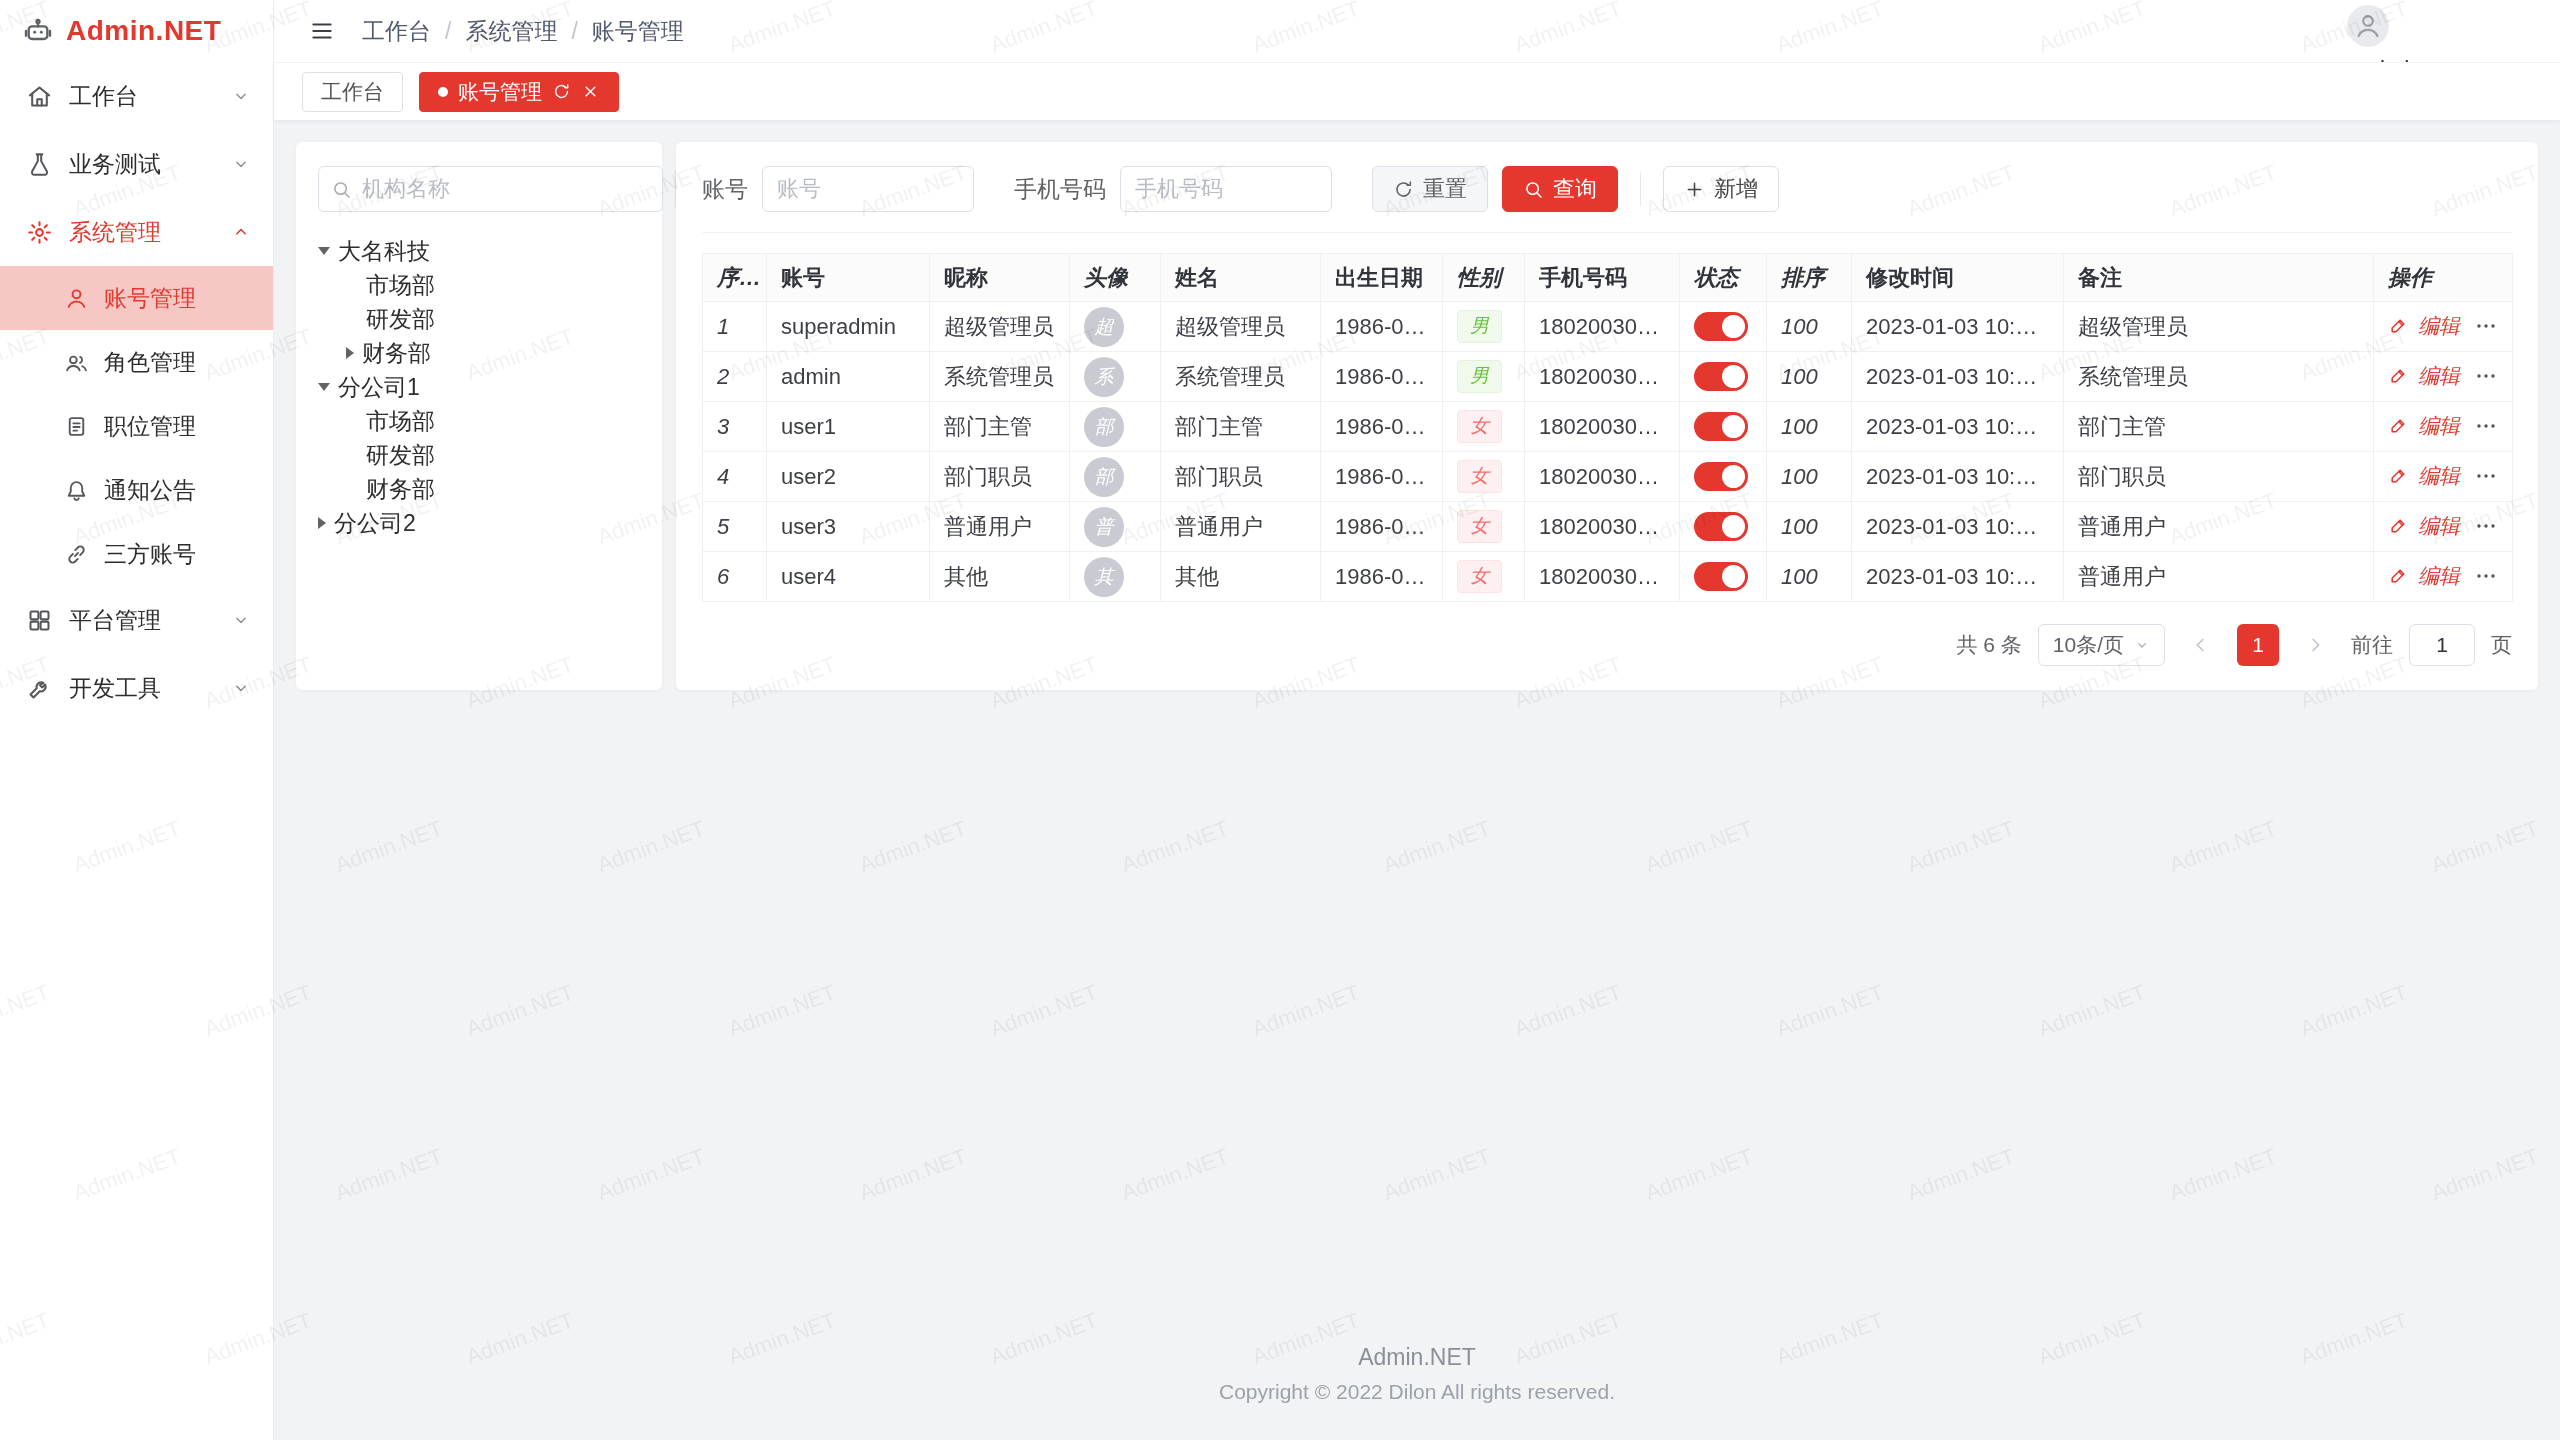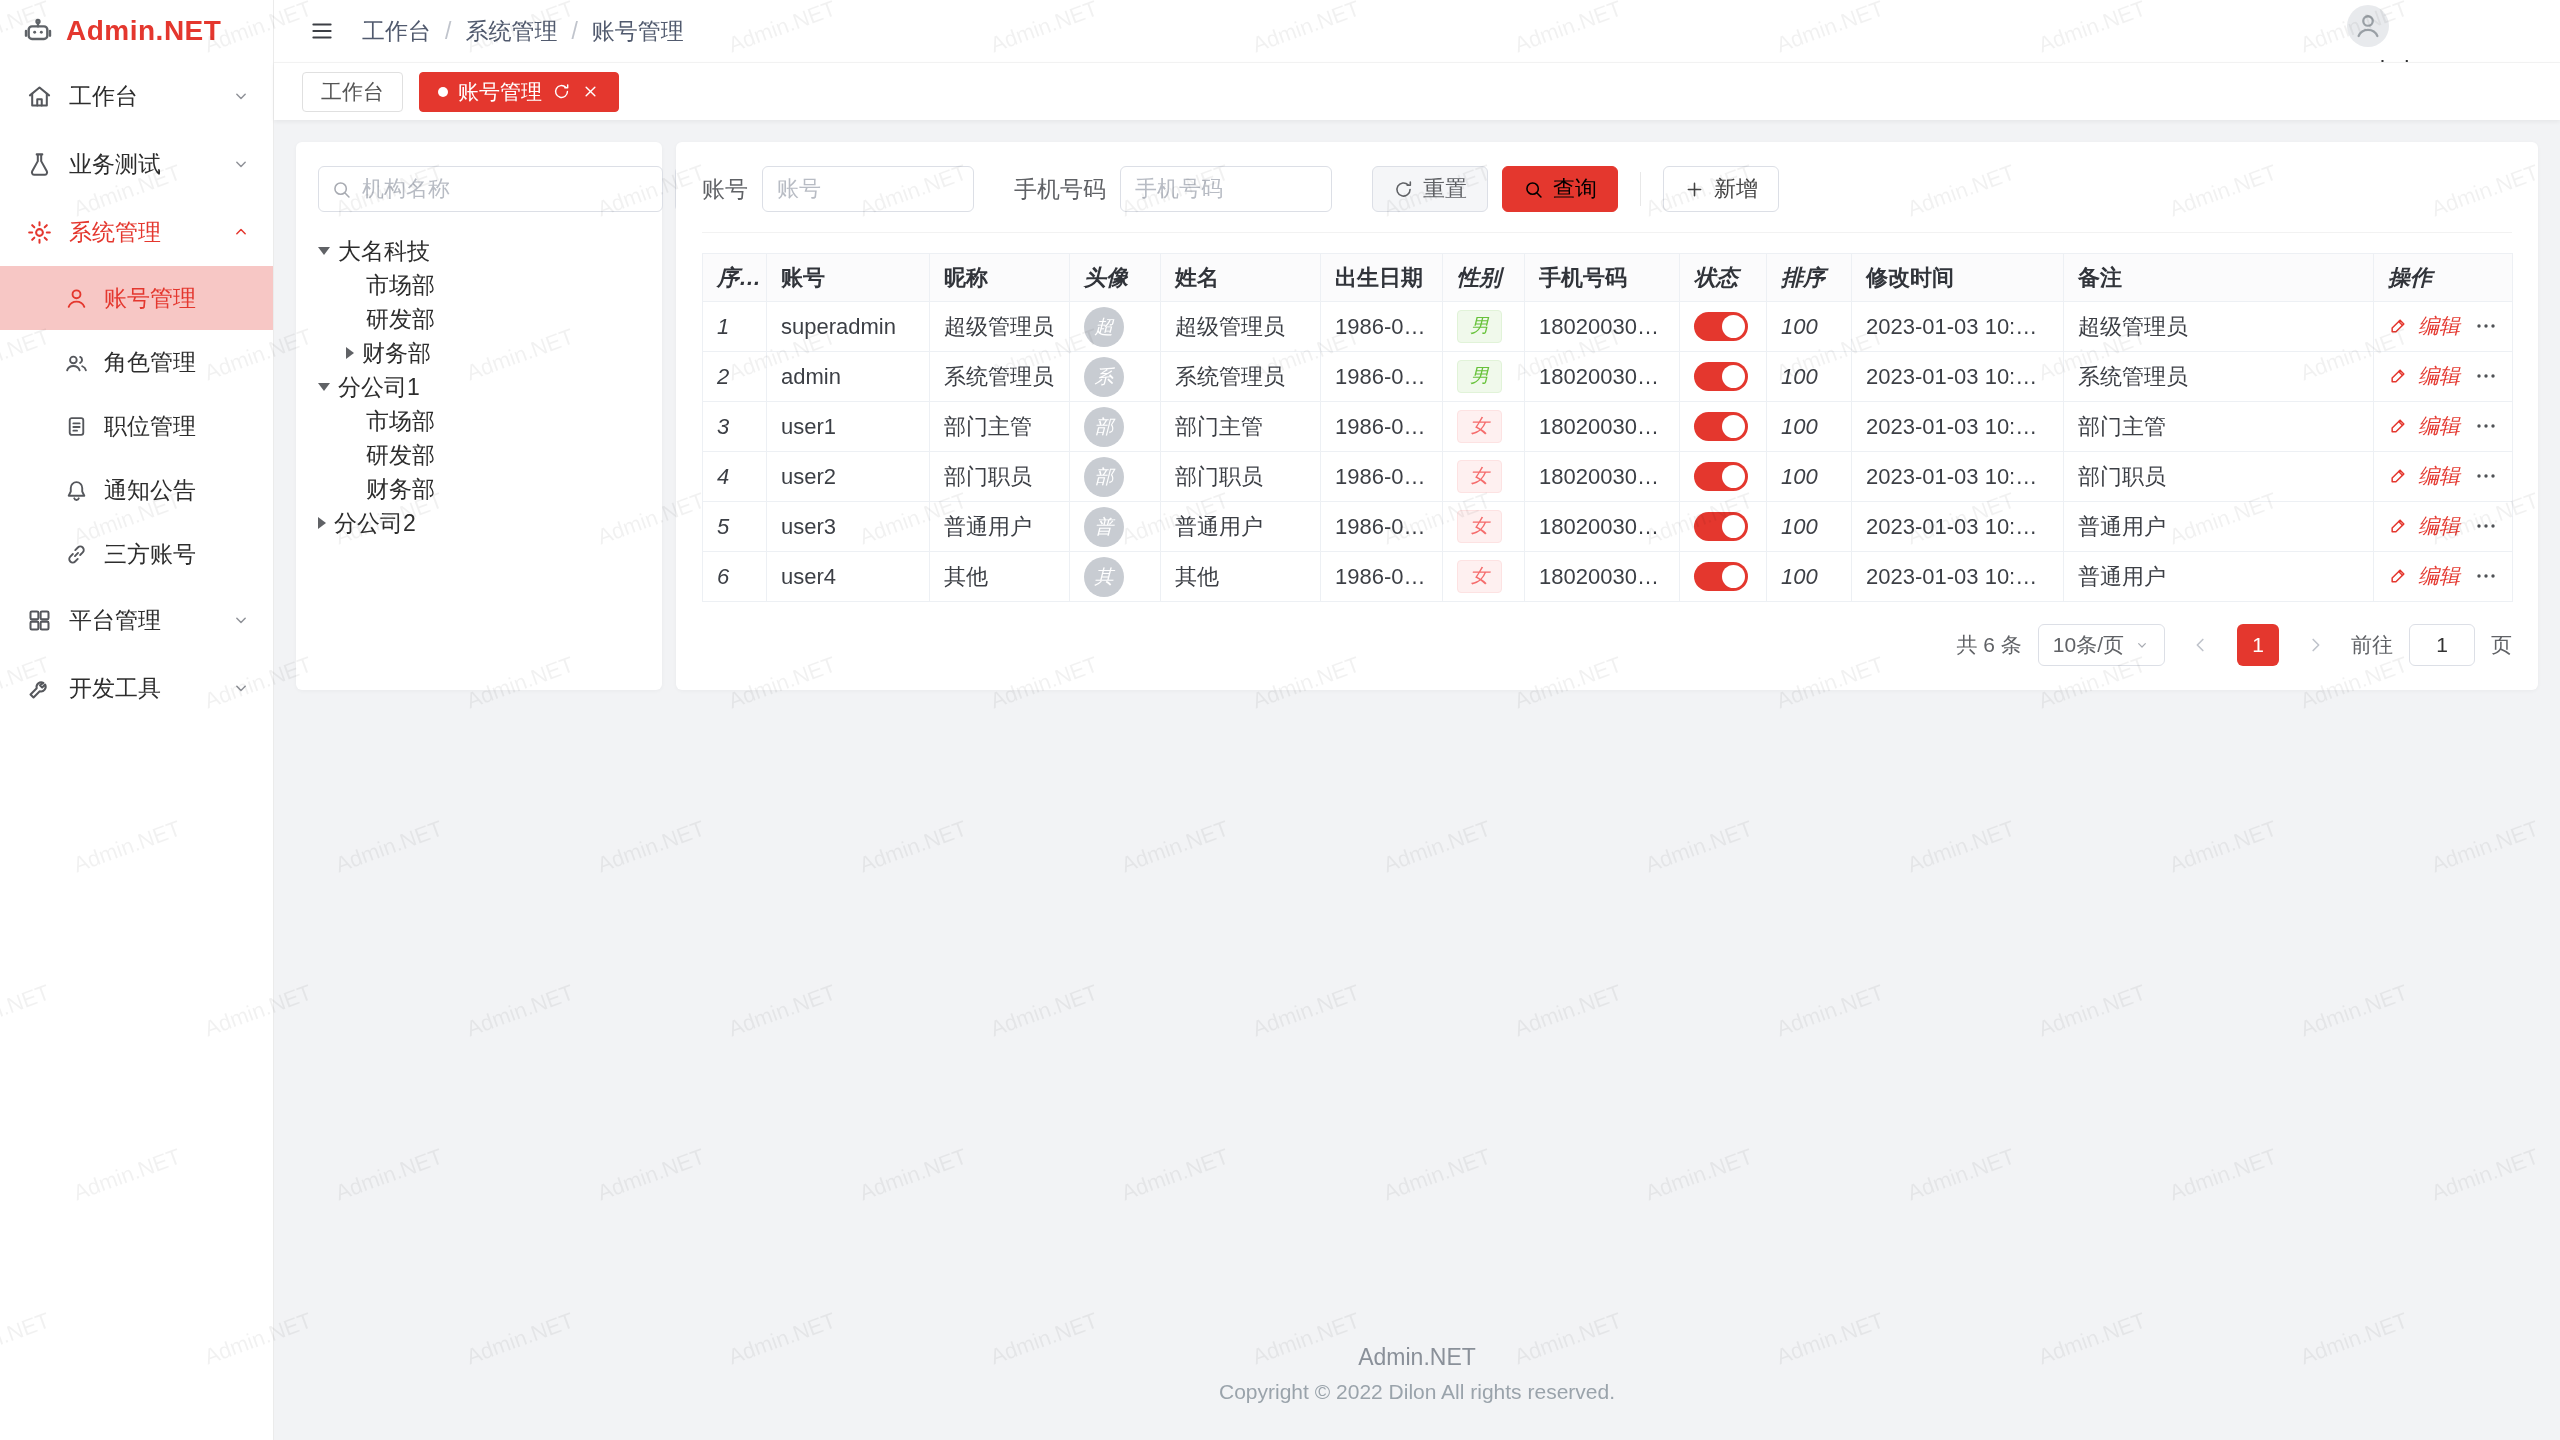--- a/index.html
+++ b/index.html
@@ -68,21 +68,21 @@
   .caret.collapsed { border-width:6px 0 6px 8px; border-color:transparent transparent transparent #606266; }
   .caret.none { border:none; width:12px; height:1px; }
 
   .table-panel { flex:1; background:#fff; border-radius:6px; padding:24px 26px; display:flex; flex-direction:column; min-width:0; box-shadow:0 1px 4px rgba(0,0,0,.04); }
   .filter-row { display:flex; align-items:center; gap:14px; padding-bottom:20px; border-bottom:1px solid #f2f2f2; margin-bottom:20px; }
   .f-label { font-size:23px; color:#606266; white-space:nowrap; }
   .ml { margin-left:26px; }
   .f-input { width:212px; height:46px; border:1px solid #dcdfe6; border-radius:6px; padding:0 14px; font-size:22px; color:#333; outline:none; font-family:inherit; }
   .f-input::placeholder { color:#b8bcc4; }
   .btn { height:46px; border-radius:6px; display:inline-flex; align-items:center; gap:9px; padding:0 20px; font-size:22px; cursor:pointer; border:1px solid #dcdfe6; background:#f5f6f8; color:#606266; font-family:inherit; }
-  .btn.primary { background:var(--accent); border-color:var(--accent); color:#000000; }
+  .btn.primary { background:var(--accent); border-color:var(--accent); color:#ffffff; }
   .btn.plain { background:#fff; color:#444; }
   .b-ic { width:21px; height:21px; }
   .v-divider { width:1px; height:34px; background:#e8e8e8; margin:0 8px; }
 
   .data-table { width:100%; border-collapse:collapse; table-layout:fixed; font-size:22px; }
   .data-table th, .data-table td { border:1px solid #edf0f4; padding:0 14px; text-align:left; overflow:hidden; white-space:nowrap; text-overflow:ellipsis; }
   .data-table th { height:48px; color:#31343a; font-weight:bold; background:#fbfbfc; }
   .data-table td { height:50px; color:#3c3f45; }
   .cell-center { text-align:center;font-style:italic; }
   .avatar-circle { display:inline-flex; width:40px; height:40px; border-radius:50%; background:#c8ccd2; color:#fff; align-items:center; justify-content:center; font-size:19px; vertical-align:middle; }

